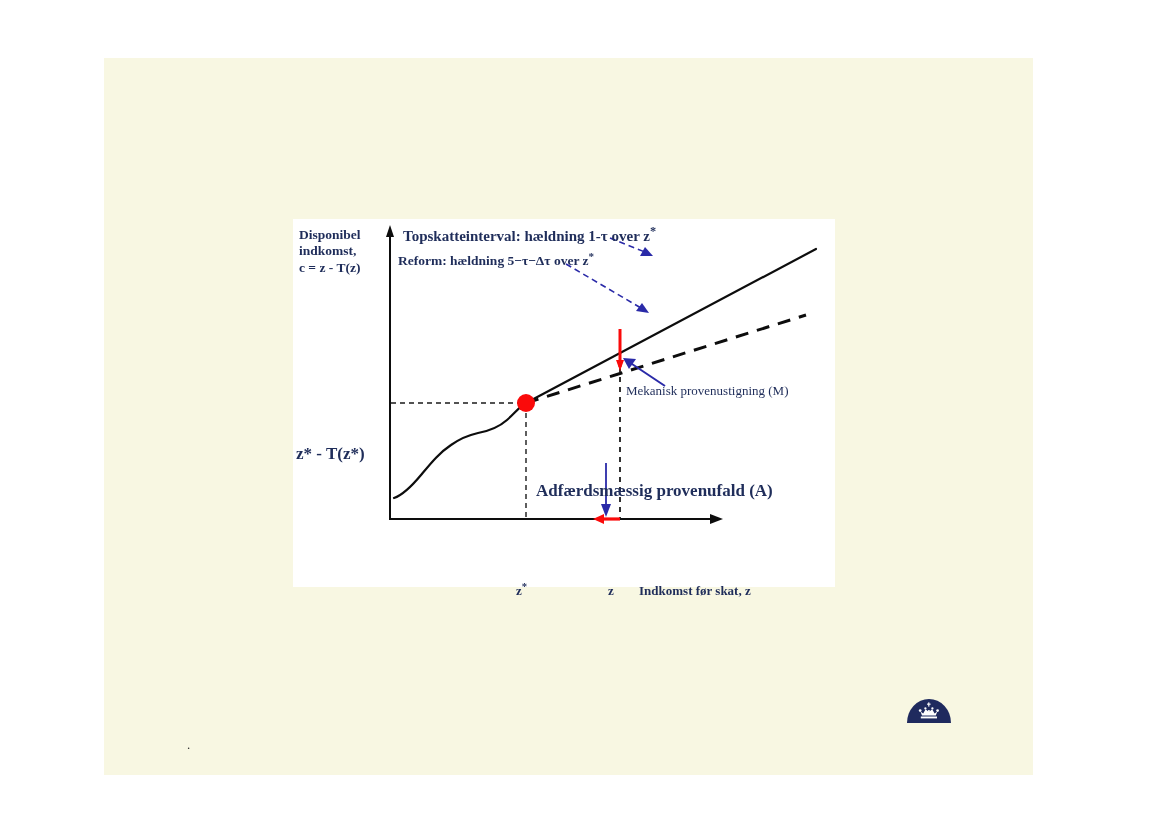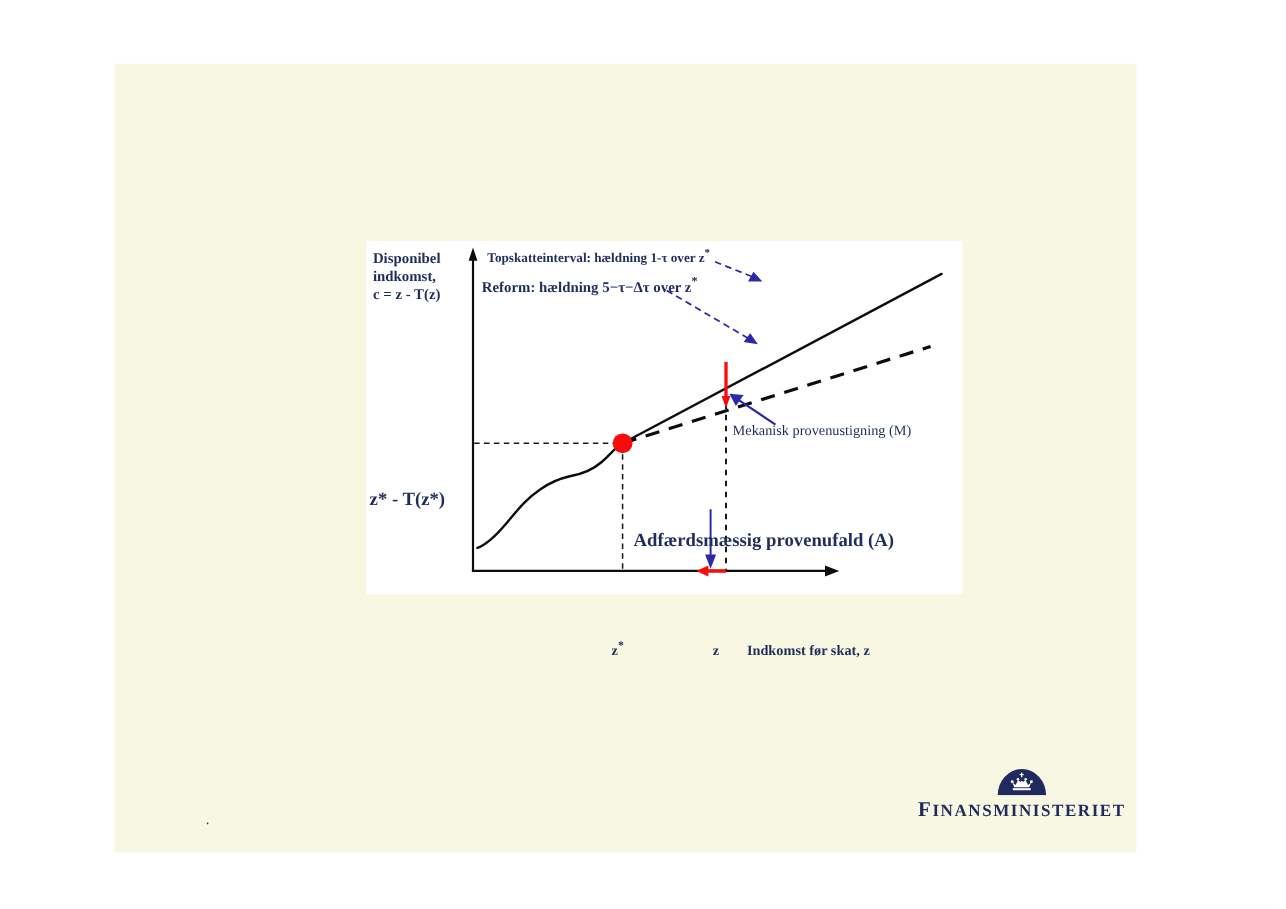--- a/index.html
+++ b/index.html
@@ -28,23 +28,22 @@
     font-size: 13px;
     color: #333333;
     line-height: 1;
   }
   
   .chart-panel {
     position: absolute;
     left: 189px;
     top: 161px;
     width: 542px;
-    height: 321px;
+    height: 368px;
     background: #ffffff;
-    margin-left: 40px;
   }
   .chart-svg {
     position: absolute;
     left: 0;
     top: 0;
   }
   .lbl {
     position: absolute;
     font-family: "Liberation Serif", serif;
     color: #1f2d5a;
@@ -53,21 +52,21 @@
   }
   .lbl-axis-y {
     left: 6px;
     top: 8px;
     font-size: 13.5px;
     font-weight: bold;
   }
   .lbl-top1 {
     left: 110px;
     top: 8px;
-    font-size: 12px;
+    font-size: 15px;
     font-weight: bold;
   }
   .lbl-top2 {
     left: 105px;
     top: 34px;
     font-size: 13.5px;
     font-weight: bold;
   }
   .lbl-mech {
     left: 333px;
@@ -247,18 +246,15 @@
                  L 28.6,15.6 L 26.2,11.2 L 22.9,14.0
                  L 19.6,11.2 L 17.2,15.6 Z"></path>
         <circle cx="14.2" cy="12.6" r="1.35"></circle>
         <circle cx="31.6" cy="12.6" r="1.35"></circle>
         <circle cx="19.4" cy="10.4" r="1.15"></circle>
         <circle cx="26.4" cy="10.4" r="1.15"></circle>
         <circle cx="22.9" cy="13.1" r="1.1"></circle>
         <rect x="14.8" y="18.5" width="16.2" height="1.9"></rect>
       </g>
     </svg>
-    <div class="logo-word">
-      <span class="cap">F</span><span>INANSMINISTERIET</span>
-    </div>
   </div>
 
 </div>
 
 </body></html>

